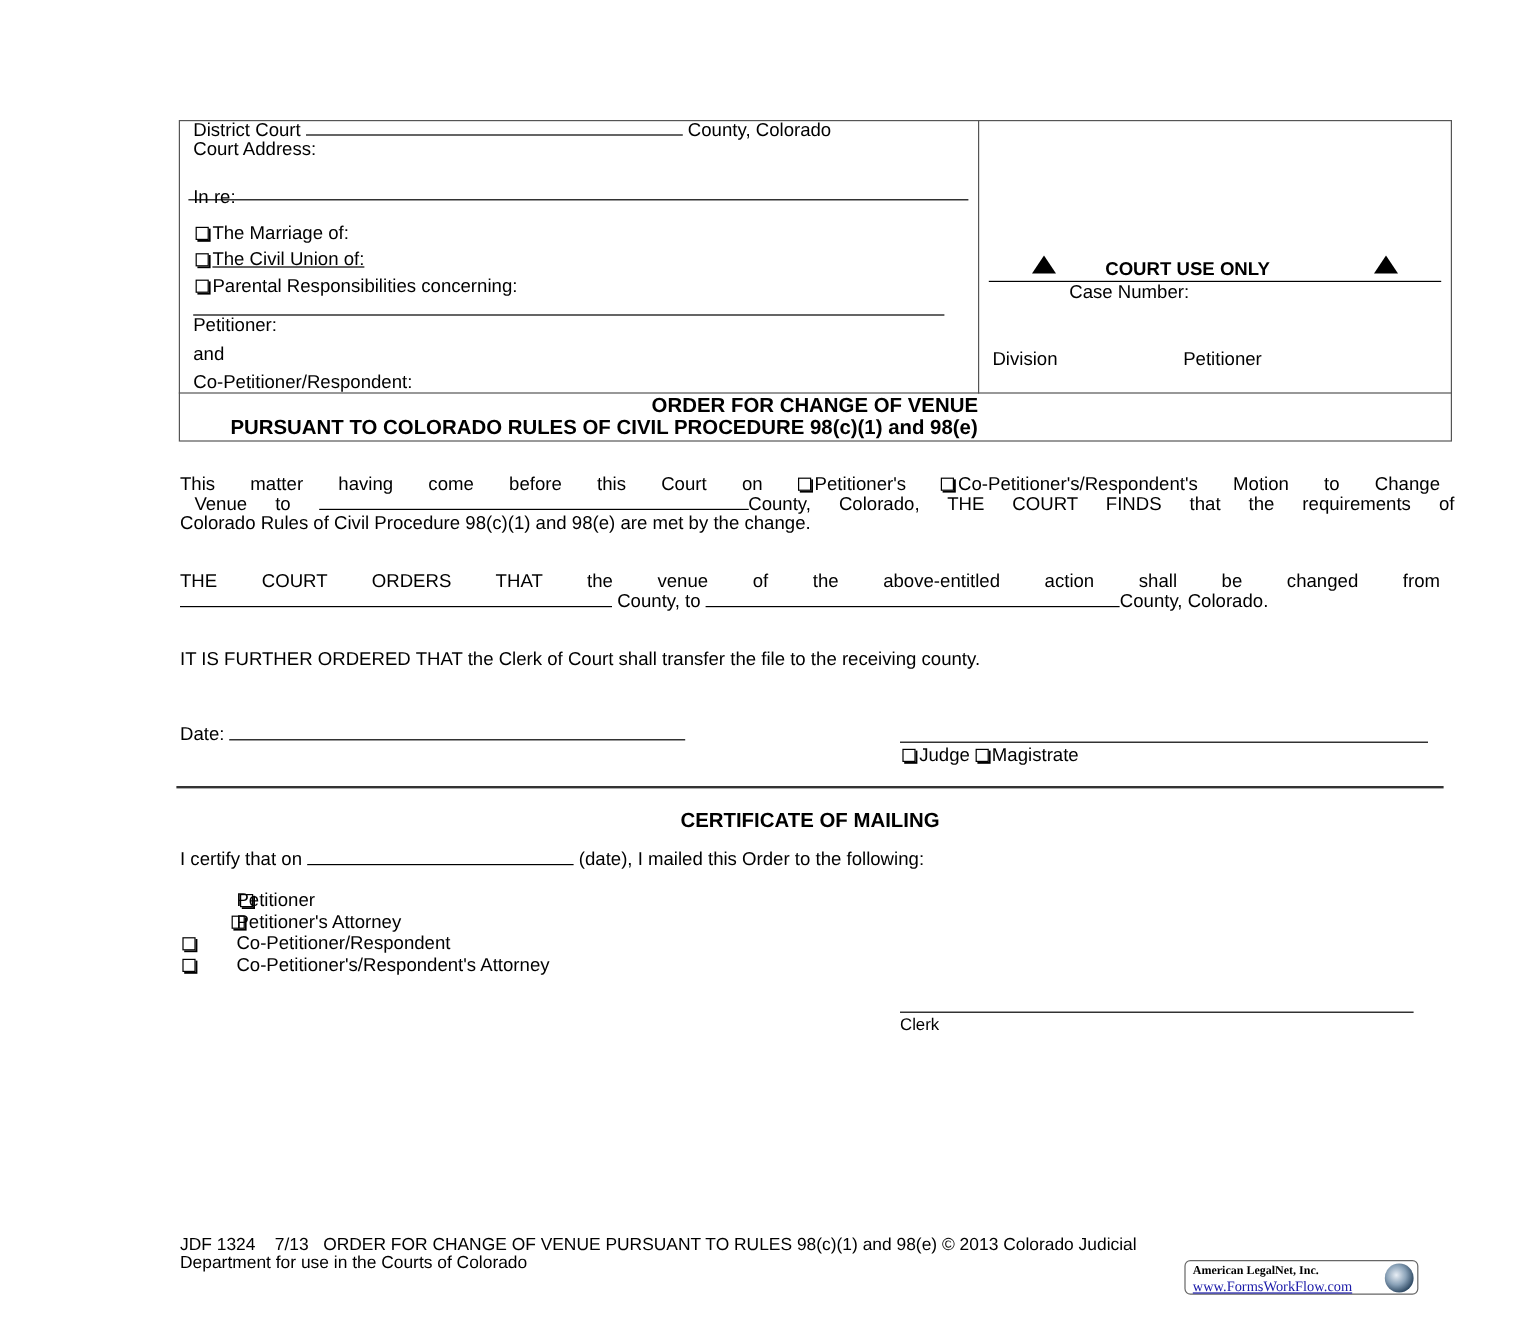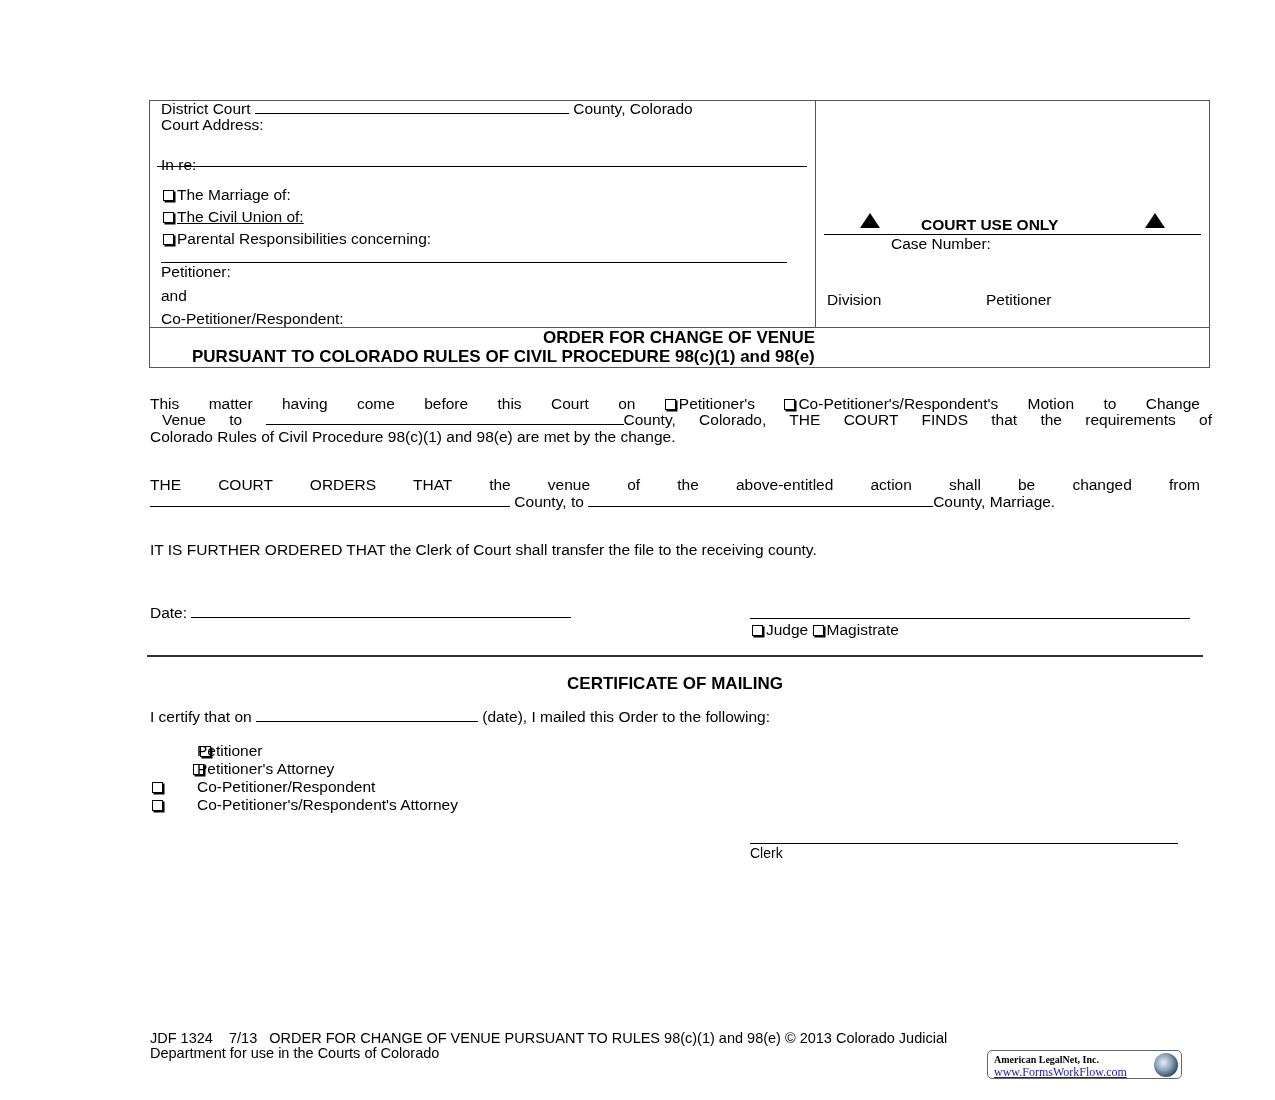--- a/index.html
+++ b/index.html
@@ -59,21 +59,21 @@
 <div class="just" style="top:412px;margin-left:12px;">
   <span>Venue to</span>
   <span><span class="blank" style="width:358px;"></span><span>County, Colorado, THE COURT FINDS that the requirements of</span></span>
 </div>
 <div class="abs" style="left:150px; top:428px;">Colorado Rules of Civil Procedure 98(c)(1) and 98(e) are met by the change.</div>
 
 <div class="just" style="top:477px; word-spacing:20px;">THE COURT ORDERS THAT the venue of the above-entitled action shall be changed from</div>
 <div class="abs" style="left:150px; top:493px;">
   <span class="blank" style="width:360px;"></span>
   <span>County, to</span>
-  <span class="blank" style="width:345px;"></span><span>County, Marriage.</span>
+  <span class="blank" style="width:345px;"></span><span>County, Colorado.</span>
 </div>
 
 <div class="abs" style="left:150px; top:541px;">IT IS FURTHER ORDERED THAT the Clerk of Court shall transfer the file to the receiving county.</div>
 
 <div class="abs" style="left:150px; top:604px;">
   <span>Date:</span>
   <span class="blank" style="width:380px;"></span>
 </div>
 <div class="line" style="left:750px; top:618px; width:440px;"></div>
 <div class="abs" style="left:752px; top:621px;">

